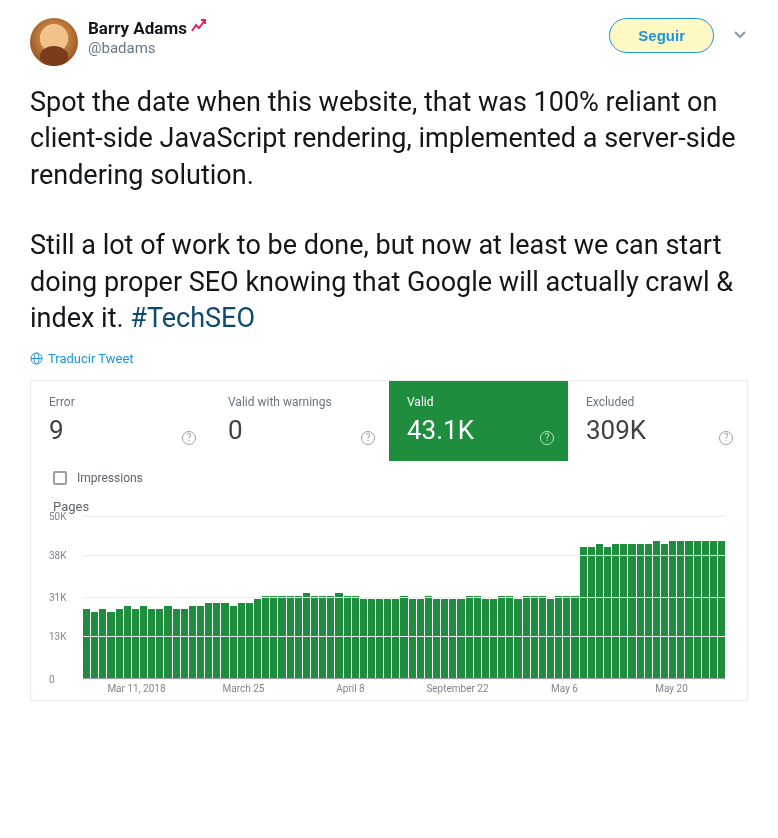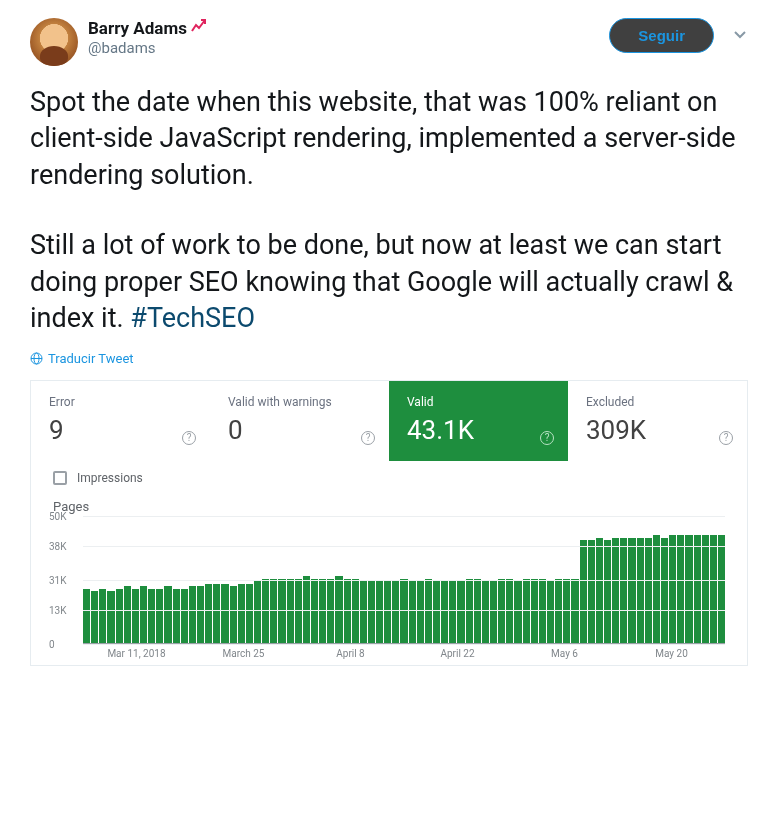--- a/index.html
+++ b/index.html
@@ -27,21 +27,21 @@
     content:"";
     position:absolute; left:14px; top:10px; width:20px; height:20px;
     background:#f2c28b; border-radius:50%;
   }
   .name-block { display: flex; flex-direction: column; line-height: 1.25; }
   .display-name { font-weight: 700; font-size: 17px; color:#14171a; display:flex; align-items:center; gap:4px;}
   .trend-badge { color:#e0245e; font-size:15px; }
   .handle { color: #657786; font-size: 15px; }
   .header-right { margin-left: auto; display:flex; align-items:center; gap:18px; }
   .follow-btn {
-    border: 1px solid #1b95e0; color: #1b95e0; background:#404040;
+    border: 1px solid #1b95e0; color: #1b95e0; background:#fef9c3;
     padding: 8px 28px; border-radius: 999px; font-weight:700; font-size:15px;
     cursor:pointer;
   }
   .caret { color:#8899a6; cursor:pointer; }
   .tweet-body { margin-top: 18px; font-size: 27px; line-height: 1.35; color:#14171a; font-weight:400;}
   .para2 { margin-top: 34px; }
   .hashtag { color:#0c4a6e; }
   .translate { margin-top: 14px; color:#1b95e0; font-size:13px; display:flex; align-items:center; gap:5px; cursor:pointer;}
   .translate-icon{ display:inline-block; width:13px; height:13px; }
 
@@ -60,21 +60,21 @@
     width:14px; height:14px; border:1px solid #9aa0a6; border-radius:50%;
     font-size:10px; line-height:12px; text-align:center; color:#9aa0a6;
   }
   .stat.active .help{ border-color:#b8e3c4; color:#b8e3c4;}
 
   .imp-row { padding:10px 22px; display:flex; align-items:flex-end; gap:10px; font-size:12px; color:#5f6368;}
   .checkbox { width:14px; height:14px; border:2px solid #9aa0a6; border-radius:2px; cursor:pointer;}
 
   .chart-zone { padding: 4px 22px 6px 22px; }
   .axis-title { font-size:13px; color:#5f6368; margin-bottom:2px;}
-  .chart-frame { position:relative; height:128px; margin-left:30px; }
+  .chart-frame { position:relative; height:163px; margin-left:30px; }
   .ytick { position:absolute; left:-34px; font-size:10px; color:#80868b; transform:translateY(50%); }
   .gridline { position:absolute; left:0; right:0; border-top:1px solid #eceff1; }
   .baseline { position:absolute; left:0; right:0; bottom:0; border-top:1px solid #9aa0a6;}
   .bars { position:absolute; left:0; right:0; bottom:1px; height:100%; display:flex; align-items:flex-end; gap:1px;}
   .bar { flex:1; background:#1e8e3e; min-width:0;}
   .xticks { display:flex; font-size:10px; color:#80868b; margin-left:30px; margin-top:4px;}
   .xtick { text-align:center; white-space:nowrap; }
 </style>
 </head>
 <body>
@@ -243,18 +243,18 @@
         <div class="ytick" style="bottom: 50%;">31K</div>
         <div class="gridline" style="top: 74%;"></div>
         <div class="ytick" style="bottom: 26%;">13K</div>
         <div class="gridline" style="top: 100%;"></div>
         <div class="ytick" style="bottom: 0%;">0</div>
       </div>
     <div class="xticks" id="xticks">
         <div class="xtick" style="flex: 1 1 0%;">Mar 11, 2018</div>
         <div class="xtick" style="flex: 1 1 0%;">March 25</div>
         <div class="xtick" style="flex: 1 1 0%;">April 8</div>
-        <div class="xtick" style="flex: 1 1 0%;">April 22</div>
+        <div class="xtick" style="flex: 1 1 0%;">September 22</div>
         <div class="xtick" style="flex: 1 1 0%;">May 6</div>
         <div class="xtick" style="flex: 1 1 0%;">May 20</div>
       </div>
   </div>
 </div>
 
 </body></html>

